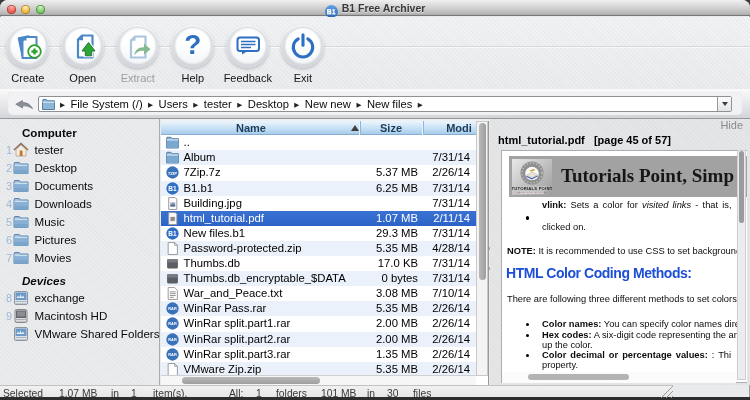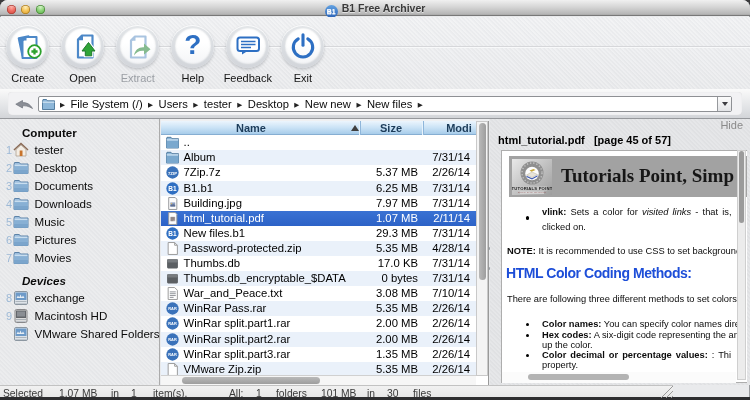--- a/index.html
+++ b/index.html
@@ -325,21 +325,20 @@
             <div class="rdate">7/31/14</div>
           </div>
           <div class="row" style="top: 60.4px;">
             <svg class="ricon" viewBox="0 0 12 12">
               <path d="M2.5,0.5 L8.5,0.5 L10,2 L10,11.5 L2.5,11.5 Z" fill="#fdfdfd" stroke="#97999c" stroke-width="0.9"></path>
               <rect x="4" y="5" width="4.5" height="3.8" fill="#8d9ec0"></rect>
               <path d="M4,7.5 L5.3,6.2 L6.3,7.2 L7.3,6.4 L8.5,7.6 L8.5,8.8 L4,8.8 Z" fill="#5d6f94"></path>
               <path d="M5,5.6 a0.6 0.6 0 1 0 0.01 0" fill="#d8ba6a"></path>
             </svg>
             <div class="rname">Building.jpg</div>
-            <div class="rsize">7.97 MB</div>
             <div class="rdate">7/31/14</div>
           </div>
           <div class="row alt sel" style="top: 75.5px;">
             <svg class="ricon" viewBox="0 0 12 12">
               <path d="M2.5,0.5 L8.5,0.5 L10,2 L10,11.5 L2.5,11.5 Z" fill="#fdfdfd" stroke="#97999c" stroke-width="0.9"></path>
               <rect x="4" y="4.5" width="4.5" height="4" fill="#b5aeae"></rect>
               <path d="M4.4,5 h3.6 M4.4,6 h3.6 M4.4,7 h3.6 M4.4,8 h2.4" stroke="#7d6f6f" stroke-width="0.6"></path>
             </svg>
             <div class="rname">html_tutorial.pdf</div>
             <div class="rsize">1.07 MB</div>
@@ -458,21 +457,21 @@
               <path d="M17.5,11.5 L21.5,10 L23.5,11 L19.5,12.7 Z" fill="#c8a83c"></path>
               <rect x="5" y="27.5" width="30" height="4" fill="#c9c9c9"></rect>
               <text x="20" y="31" text-anchor="middle" font-size="4.2" font-weight="bold" fill="#1a1a1a" font-family="Liberation Sans" letter-spacing="0.2">TUTORIALS POINT</text>
               <rect x="8" y="32.5" width="24" height="2.2" fill="#dedede"></rect>
               <text x="20" y="34.4" text-anchor="middle" font-size="2.4" fill="#9a6a6a" font-family="Liberation Sans">SIMPLY EASY LEARNING</text>
             </svg>
           </div>
           <div id="bannertext">Tutorials Point, Simp</div>
         </div>
         <div class="pbullet" style="left:23.5px; top:65px;"></div>
-        <div class="ptext" style="left:40px; top:56px; word-spacing:1.6px;"><b>vlink:</b> Sets a color for <i>visited links</i> - that is,</div>
+        <div class="ptext" style="left:40px; top:49px; word-spacing:1.6px;"><b>vlink:</b> Sets a color for <i>visited links</i> - that is,</div>
         <div class="ptext" style="left:40px; top:71px;">clicked on.</div>
         <div class="ptext" style="left:5px; top:94.5px;"><b>NOTE:</b> It is recommended to use CSS to set background</div>
         <div id="pheading" style="left:4px; top:114px;">HTML Color Coding Methods:</div>
         <div class="ptext" style="left:5px; top:142.5px;">There are following three different methods to set colors i</div>
         <div class="pbullet" style="left:23.5px; top:171.5px;"></div>
         <div class="ptext" style="left:40px; top:168px;"><b>Color names:</b> You can specify color names direc</div>
         <div class="pbullet" style="left:23.5px; top:182.5px;"></div>
         <div class="ptext" style="left:40px; top:179px;"><b>Hex codes:</b> A six-digit code representing the am</div>
         <div class="ptext" style="left:40px; top:189px;">up the color.</div>
         <div class="pbullet" style="left:23.5px; top:202.5px;"></div>

